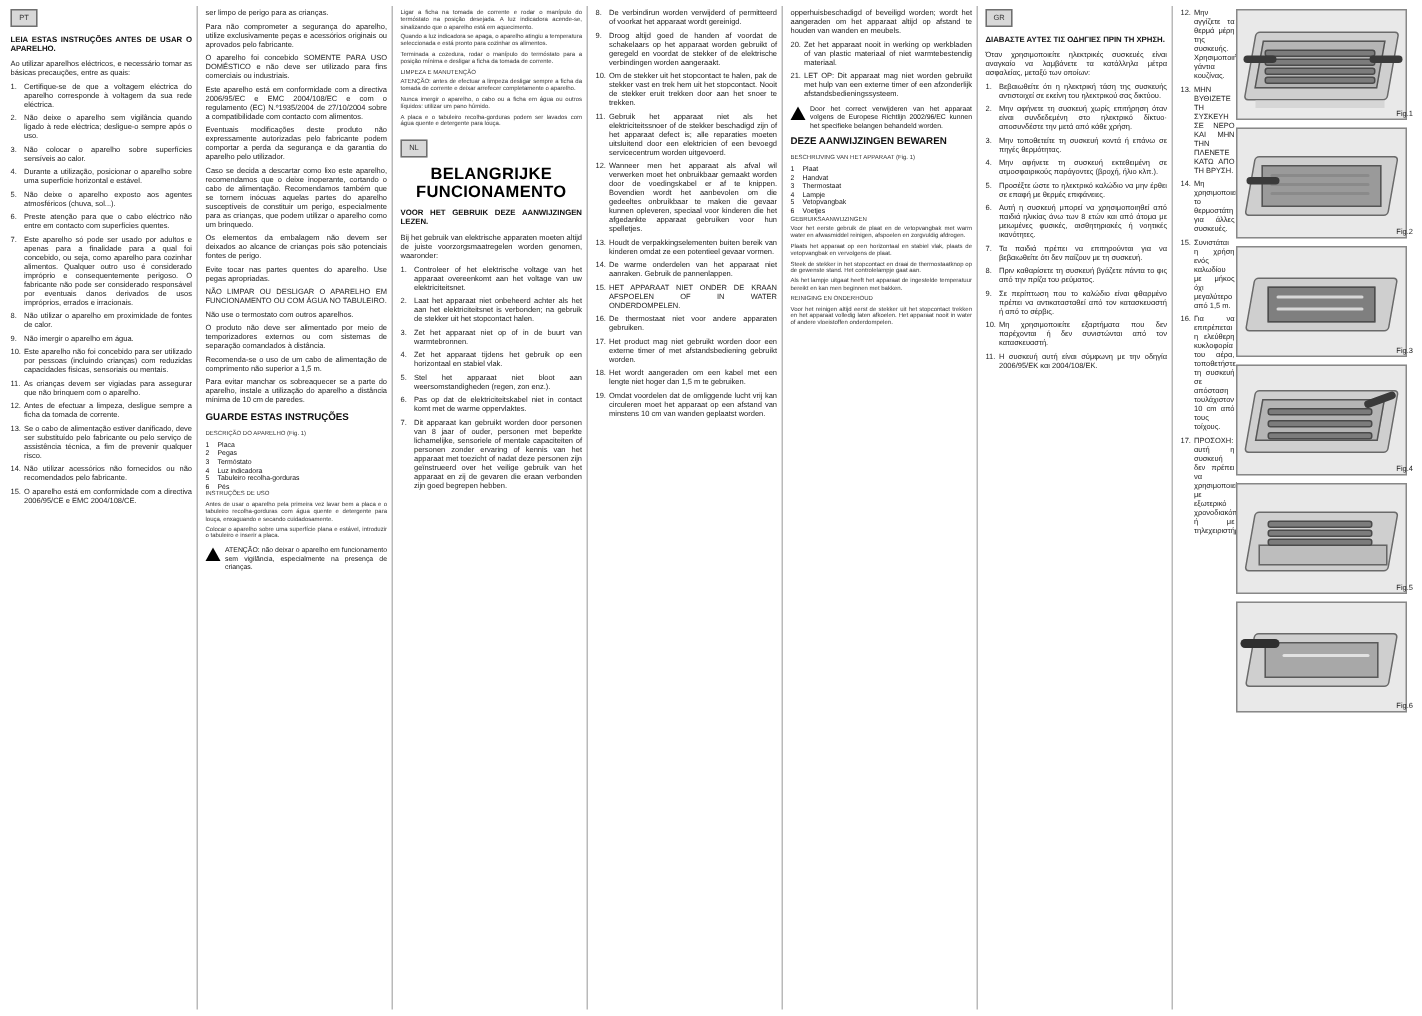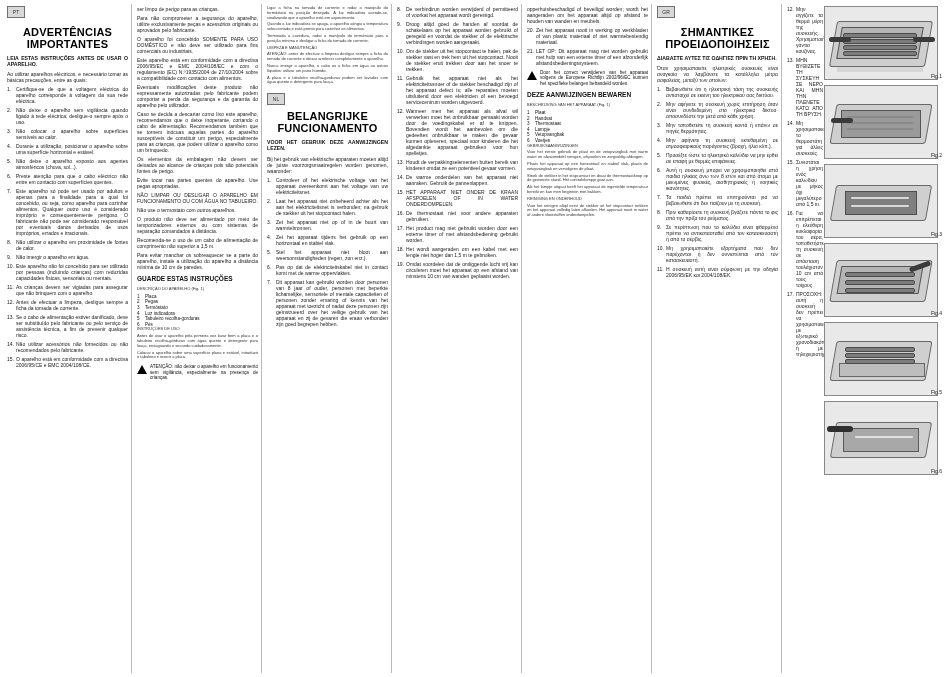--- a/index.html
+++ b/index.html
@@ -226,21 +226,20 @@
 
   <div class="vrule" style="left:131px;"></div>
   <div class="vrule" style="left:261px;"></div>
   <div class="vrule" style="left:391px;"></div>
   <div class="vrule" style="left:521px;"></div>
   <div class="vrule" style="left:651px;"></div>
   <div class="vrule" style="left:781px;"></div>
 
   <div class="col" style="left:4px; width:127px;">
     <div class="flag"><span>PT</span></div>
-    <h1 class="title">ADVERTÊNCIAS IMPORTANTES</h1>
     <p class="lead">LEIA ESTAS INSTRUÇÕES ANTES DE USAR O APARELHO.</p>
     <p class="body">Ao utilizar aparelhos eléctricos, e necessário tomar as básicas precauções, entre as quais:</p>
     <ol class="numlist">
       <li><span class="n">1.</span><span>Certifique-se de que a voltagem eléctrica do aparelho corresponde à voltagem da sua rede eléctrica.</span></li>
       <li><span class="n">2.</span><span>Não deixe o aparelho sem vigilância quando ligado à rede eléctrica; desligue-o sempre após o uso.</span></li>
       <li><span class="n">3.</span><span>Não colocar o aparelho sobre superfícies sensíveis ao calor.</span></li>
       <li><span class="n">4.</span><span>Durante a utilização, posicionar o aparelho sobre uma superfície horizontal e estável.</span></li>
       <li><span class="n">5.</span><span>Não deixe o aparelho exposto aos agentes atmosféricos (chuva, sol...).</span></li>
       <li><span class="n">6.</span><span>Preste atenção para que o cabo eléctrico não entre em contacto com superfícies quentes.</span></li>
       <li><span class="n">7.</span><span>Este aparelho só pode ser usado por adultos e apenas para a finalidade para a qual foi concebido, ou seja, como aparelho para cozinhar alimentos. Qualquer outro uso é considerado impróprio e consequentemente perigoso. O fabricante não pode ser considerado responsável por eventuais danos derivados de usos impróprios, errados e irracionais.</span></li>
@@ -353,21 +352,20 @@
     <p class="tiny">Voor het eerste gebruik de plaat en de vetopvangbak met warm water en afwasmiddel reinigen, afspoelen en zorgvuldig afdrogen.</p>
     <p class="tiny">Plaats het apparaat op een horizontaal en stabiel vlak, plaats de vetopvangbak en vervolgens de plaat.</p>
     <p class="tiny">Steek de stekker in het stopcontact en draai de thermostaatknop op de gewenste stand. Het controlelampje gaat aan.</p>
     <p class="tiny">Als het lampje uitgaat heeft het apparaat de ingestelde temperatuur bereikt en kan men beginnen met bakken.</p>
     <p class="tiny">REINIGING EN ONDERHOUD</p>
     <p class="tiny">Voor het reinigen altijd eerst de stekker uit het stopcontact trekken en het apparaat volledig laten afkoelen. Het apparaat nooit in water of andere vloeistoffen onderdompelen.</p>
   </div>
 
   <div class="col" style="left:654px; width:127px;">
     <div class="flag"><span>GR</span></div>
-    <h1 class="title">ΣΗΜΑΝΤΙΚΕΣ ΠΡΟΕΙΔΟΠΟΙΗΣΕΙΣ</h1>
     <p class="lead">ΔΙΑΒΑΣΤΕ ΑΥΤΕΣ ΤΙΣ ΟΔΗΓΙΕΣ ΠΡΙΝ ΤΗ ΧΡΗΣΗ.</p>
     <p class="body">Όταν χρησιμοποιείτε ηλεκτρικές συσκευές είναι αναγκαίο να λαμβάνετε τα κατάλληλα μέτρα ασφαλείας, μεταξύ των οποίων:</p>
     <ol class="numlist">
       <li><span class="n">1.</span><span>Βεβαιωθείτε ότι η ηλεκτρική τάση της συσκευής αντιστοιχεί σε εκείνη του ηλεκτρικού σας δικτύου.</span></li>
       <li><span class="n">2.</span><span>Μην αφήνετε τη συσκευή χωρίς επιτήρηση όταν είναι συνδεδεμένη στο ηλεκτρικό δίκτυο· αποσυνδέστε την μετά από κάθε χρήση.</span></li>
       <li><span class="n">3.</span><span>Μην τοποθετείτε τη συσκευή κοντά ή επάνω σε πηγές θερμότητας.</span></li>
       <li><span class="n">4.</span><span>Μην αφήνετε τη συσκευή εκτεθειμένη σε ατμοσφαιρικούς παράγοντες (βροχή, ήλιο κλπ.).</span></li>
       <li><span class="n">5.</span><span>Προσέξτε ώστε το ηλεκτρικό καλώδιο να μην έρθει σε επαφή με θερμές επιφάνειες.</span></li>
       <li><span class="n">6.</span><span>Αυτή η συσκευή μπορεί να χρησιμοποιηθεί από παιδιά ηλικίας άνω των 8 ετών και από άτομα με μειωμένες φυσικές, αισθητηριακές ή νοητικές ικανότητες.</span></li>
       <li><span class="n">7.</span><span>Τα παιδιά πρέπει να επιτηρούνται για να βεβαιωθείτε ότι δεν παίζουν με τη συσκευή.</span></li>

